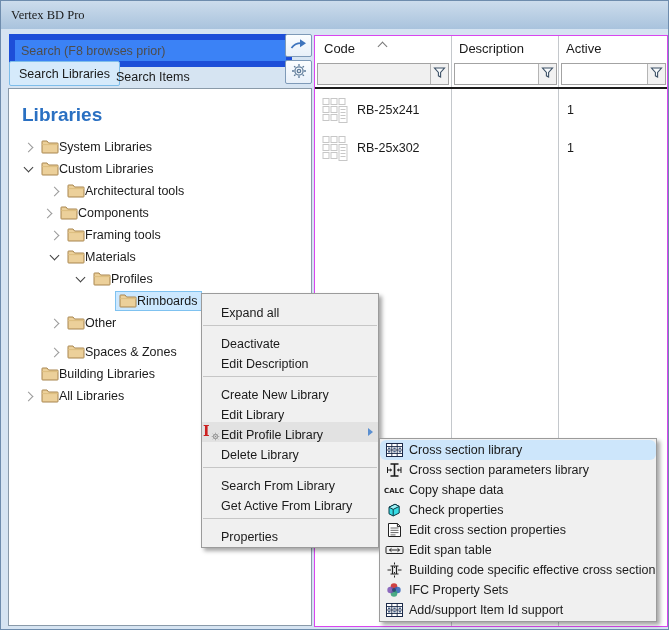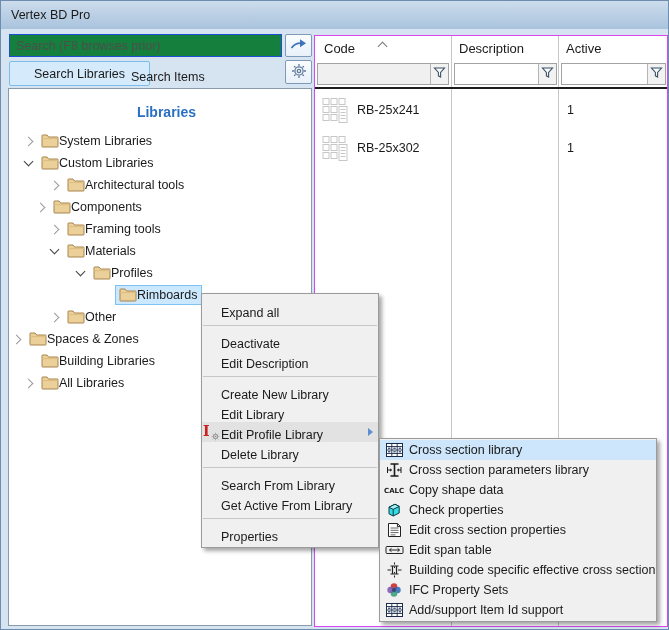--- a/index.html
+++ b/index.html
@@ -17,49 +17,49 @@
   }
   html,body{margin:0;padding:0;background:#fff;}
   .window{
     position:relative;width:667px;height:628px;border:1px solid #6e8cad;
     background:var(--window-bg);overflow:hidden;
     font-family:"Liberation Sans",sans-serif;font-size:12.5px;color:#1a1a1a;
   }
   .titlebar{
     position:absolute;left:0;top:0;right:0;height:28px;
     background:linear-gradient(180deg,var(--titlebar-top),var(--titlebar-bottom));
-    display:flex;align-items:center;padding-left:10px;
+    display:flex;align-items:center;padding-left:10px;font-family:Liberation Serif, serif;
   }
   
   .search-input{
     position:absolute;left:8px;top:33px;width:259px;height:21px;
-    border:1px solid #1d4ed8;background:#15803d;padding:0 6px;
+    border:6px solid #1d4ed8;background:#3b82f6;padding:0 6px;
     font-family:"Liberation Sans",sans-serif;font-size:12.5px;color:#222;outline:none;
   }
   .search-input::placeholder{color:#4d4d4d;}
   .sq-btn{
     position:absolute;width:27px;height:23px;border:1px solid #7e9ab8;border-radius:2px;
     background:linear-gradient(180deg,#fbfdff,#e8f0f9);
     display:flex;align-items:center;justify-content:center;padding:0;cursor:pointer;
   }
   .go-btn{left:284px;top:33px;}
   .gear-btn{left:284px;top:59px;height:24px;}
   
   .tab{
     position:absolute;top:60px;height:23px;display:flex;align-items:center;
-    padding:0 24px;border-radius:2px;cursor:pointer;
+    padding:0 9px;border-radius:2px;cursor:pointer;
   }
   .tab.selected{left:8px;background:#d5eafb;border:1px solid #7dbdea;}
   .tab.plain{left:106px;align-items:flex-end;}
   
   .tree-panel{
     position:absolute;left:7px;top:87px;width:302px;height:536px;
     background:#fff;border:1px solid #8a9aa9;overflow:hidden;
   }
-  .tree-header{margin:15px 0 10px 13px;font-size:14px;font-weight:bold;color:var(--accent);text-align:center;}
+  .tree-header{margin:15px 0 10px 13px;font-size:19px;font-weight:bold;color:var(--accent);}
   .tree-row{height:22px;display:flex;align-items:center;cursor:default;}
   .chev-box{width:16px;display:flex;align-items:center;justify-content:center;flex:0 0 16px;}
   .chev{display:inline-block;width:6px;height:6px;border-right:1.5px solid #9a9a9a;border-bottom:1.5px solid #9a9a9a;transform:rotate(-45deg);margin-right:2px;}
   .chev.expanded{border-color:#3f3f3f;transform:rotate(45deg);margin-top:-3px;}
   .node{display:flex;align-items:center;padding:2px 4px 2px 3px;border:1px solid transparent;}
   .node.selected{background:var(--selection);border:1px solid var(--selection-border);}
   .node .fico{display:flex;align-items:center;}
   
   .right-panel{
     position:absolute;left:313px;top:34px;width:352px;height:590px;
@@ -91,21 +91,21 @@
   .mi-icon{position:absolute;left:0;top:1px;width:19px;height:18px;display:flex;align-items:center;justify-content:center;}
   .menu-sep{height:11px;position:relative;}
   .menu-sep::after{content:"";position:absolute;left:1px;right:1px;top:5px;border-top:1px solid #c6c6c6;}
   .submenu-arrow{position:absolute;right:5px;top:6px;width:0;height:0;border-left:5px solid #5b8fd0;border-top:4px solid transparent;border-bottom:4px solid transparent;}
   .submenu{
     position:absolute;left:378px;top:437px;width:276px;z-index:11;
     background:var(--menu-bg);border:1px solid #9b9b9b;
     box-shadow:3px 3px 4px rgba(0,0,0,.35);padding:1px 0;
   }
   .sub-item{height:20px;display:flex;align-items:center;padding:0 6px 0 4px;}
-  .sub-item.highlighted{background:var(--menu-hl);}
+  .sub-item.highlighted{background:var(--menu-hl);border-radius:6px;}
   .si-icon{width:20px;height:17px;margin-right:5px;display:flex;align-items:center;justify-content:center;flex:0 0 20px;}
   .lbl{white-space:nowrap;}
 </style>
 </head>
 <body>
 
 <div class="window">
   <div class="titlebar">
     <span>Vertex BD Pro</span>
   </div>
@@ -176,21 +176,21 @@
           <span class="node">
             <span class="fico">
               <svg width="18" height="14" viewBox="0 0 18 14">
                 <path d="M1 3 L1 1.6 Q1 1 1.6 1 L6 1 L7.6 3 L16.4 3 Q17 3 17 3.6 L17 12.4 Q17 13 16.4 13 L1.6 13 Q1 13 1 12.4 Z" fill="var(--folder-fill)" stroke="var(--folder-stroke)"></path>
                 <path d="M1 4.6 L17 4.6" stroke="#dcbd7e" stroke-width="1"></path>
               </svg>
             </span>
             <span class="lbl">Architectural tools</span>
           </span>
         </div>
-        <div class="tree-row" style="padding-left: 24px;">
+        <div class="tree-row" style="padding-left: 31px;">
           <span class="chev-box">
             <span class="chev"></span>
           </span>
           <span class="node">
             <span class="fico">
               <svg width="18" height="14" viewBox="0 0 18 14">
                 <path d="M1 3 L1 1.6 Q1 1 1.6 1 L6 1 L7.6 3 L16.4 3 Q17 3 17 3.6 L17 12.4 Q17 13 16.4 13 L1.6 13 Q1 13 1 12.4 Z" fill="var(--folder-fill)" stroke="var(--folder-stroke)"></path>
                 <path d="M1 4.6 L17 4.6" stroke="#dcbd7e" stroke-width="1"></path>
               </svg>
             </span>
@@ -258,21 +258,21 @@
           <span class="node">
             <span class="fico">
               <svg width="18" height="14" viewBox="0 0 18 14">
                 <path d="M1 3 L1 1.6 Q1 1 1.6 1 L6 1 L7.6 3 L16.4 3 Q17 3 17 3.6 L17 12.4 Q17 13 16.4 13 L1.6 13 Q1 13 1 12.4 Z" fill="var(--folder-fill)" stroke="var(--folder-stroke)"></path>
                 <path d="M1 4.6 L17 4.6" stroke="#dcbd7e" stroke-width="1"></path>
               </svg>
             </span>
             <span class="lbl">Other</span>
           </span>
         </div>
-        <div class="tree-row" style="">
+        <div class="tree-row" style="padding-left: 38px; margin-top: 7px;">
           <span class="chev-box">
             <span class="chev"></span>
           </span>
           <span class="node">
             <span class="fico">
               <svg width="18" height="14" viewBox="0 0 18 14">
                 <path d="M1 3 L1 1.6 Q1 1 1.6 1 L6 1 L7.6 3 L16.4 3 Q17 3 17 3.6 L17 12.4 Q17 13 16.4 13 L1.6 13 Q1 13 1 12.4 Z" fill="var(--folder-fill)" stroke="var(--folder-stroke)"></path>
                 <path d="M1 4.6 L17 4.6" stroke="#dcbd7e" stroke-width="1"></path>
               </svg>
             </span>

